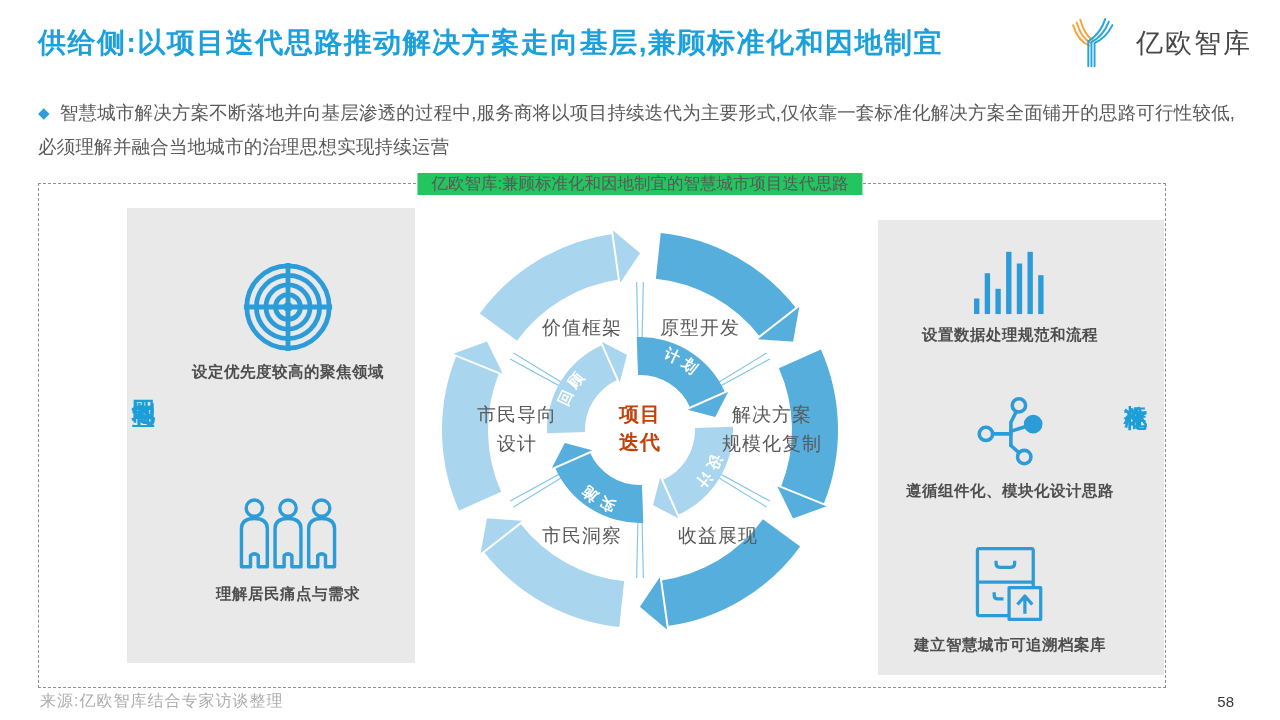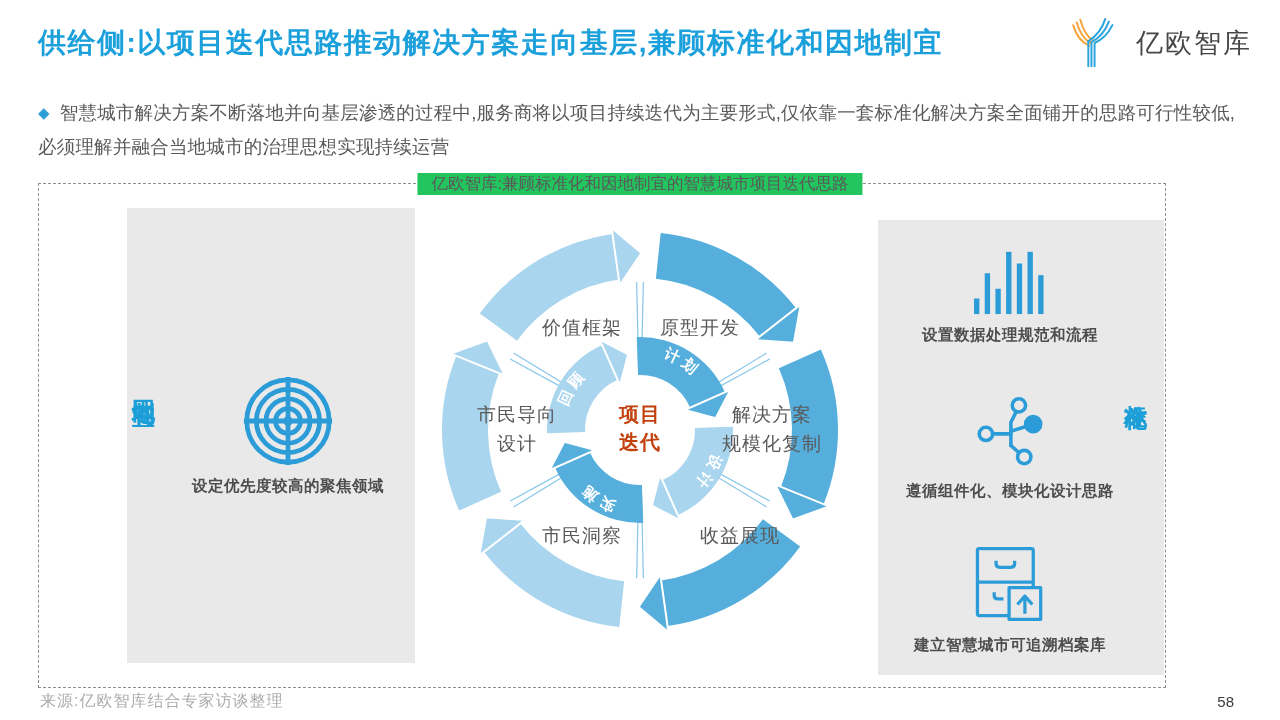--- a/index.html
+++ b/index.html
@@ -89,20 +89,39 @@
         <svg width="92" height="92" viewBox="0 0 96 96" fill="none" stroke="#2B9CD8" stroke-width="5">
           <circle cx="48" cy="48" r="43"></circle>
             <circle cx="48" cy="48" r="33"></circle>
           <circle cx="48" cy="48" r="23"></circle>
             <circle cx="48" cy="48" r="13"></circle>
           <circle cx="48" cy="48" r="5" fill="#2B9CD8" stroke="none"></circle>
           <path d="M48,2 V94 M2,48 H94"></path>
         </svg>
       </span>
       <span class="panel-label">设定优先度较高的聚焦领域</span>
+    </div>
+    <div class="panel-item">
+      <span class="icon">
+        <svg width="100" height="82" viewBox="0 0 116 84" fill="none" stroke="#2B9CD8" stroke-width="4" stroke-linejoin="round">
+          <g>
+            <circle cx="19" cy="12" r="9.5"></circle>
+            <path d="M4,80 L4,36 Q4,24 19,24 Q34,24 34,36 L34,80 L23.5,80 L23.5,67 Q19,63 14.5,67 L14.5,80 Z"></path>
+          </g>
+          <g transform="translate(39,0)">
+            <circle cx="19" cy="12" r="9.5"></circle>
+            <path d="M4,80 L4,36 Q4,24 19,24 Q34,24 34,36 L34,80 L23.5,80 L23.5,67 Q19,63 14.5,67 L14.5,80 Z"></path>
+          </g>
+          <g transform="translate(78,0)">
+            <circle cx="19" cy="12" r="9.5"></circle>
+            <path d="M4,80 L4,36 Q4,24 19,24 Q34,24 34,36 L34,80 L23.5,80 L23.5,67 Q19,63 14.5,67 L14.5,80 Z"></path>
+          </g>
+        </svg>
+      </span>
+      <span class="panel-label">理解居民痛点与需求</span>
     </div>
   </div>
   <div class="v-label local">因地制宜</div>
 
   <div class="panel right">
     <div class="panel-item">
       <span class="icon">
         <svg width="76" height="70" viewBox="0 0 78 72" fill="#2B9CD8">
           <rect x="2" y="54" width="5.5" height="16"></rect>
           <rect x="13" y="28" width="5.5" height="42"></rect>
@@ -195,21 +214,21 @@
   <div class="stage" style="left:582px;top:327px;">
     <span>价值框架</span>
   </div>
   <div class="stage" style="left:700px;top:327px;">
     <span>原型开发</span>
   </div>
   <div class="stage" style="left:772px;top:429px;">
     <span style="display:block">解决方案</span>
     <span style="display:block">规模化复制</span>
   </div>
-  <div class="stage" style="left:740px;top:535px;text-align:center;">
+  <div class="stage" style="left:718px;top:535px;text-align:center;">
     <span>收益展现</span>
   </div>
   <div class="stage" style="left:582px;top:535px;">
     <span>市民洞察</span>
   </div>
   <div class="stage" style="left:517px;top:429px;">
     <span style="display:block">市民导向</span>
     <span style="display:block">设计</span>
   </div>
 

